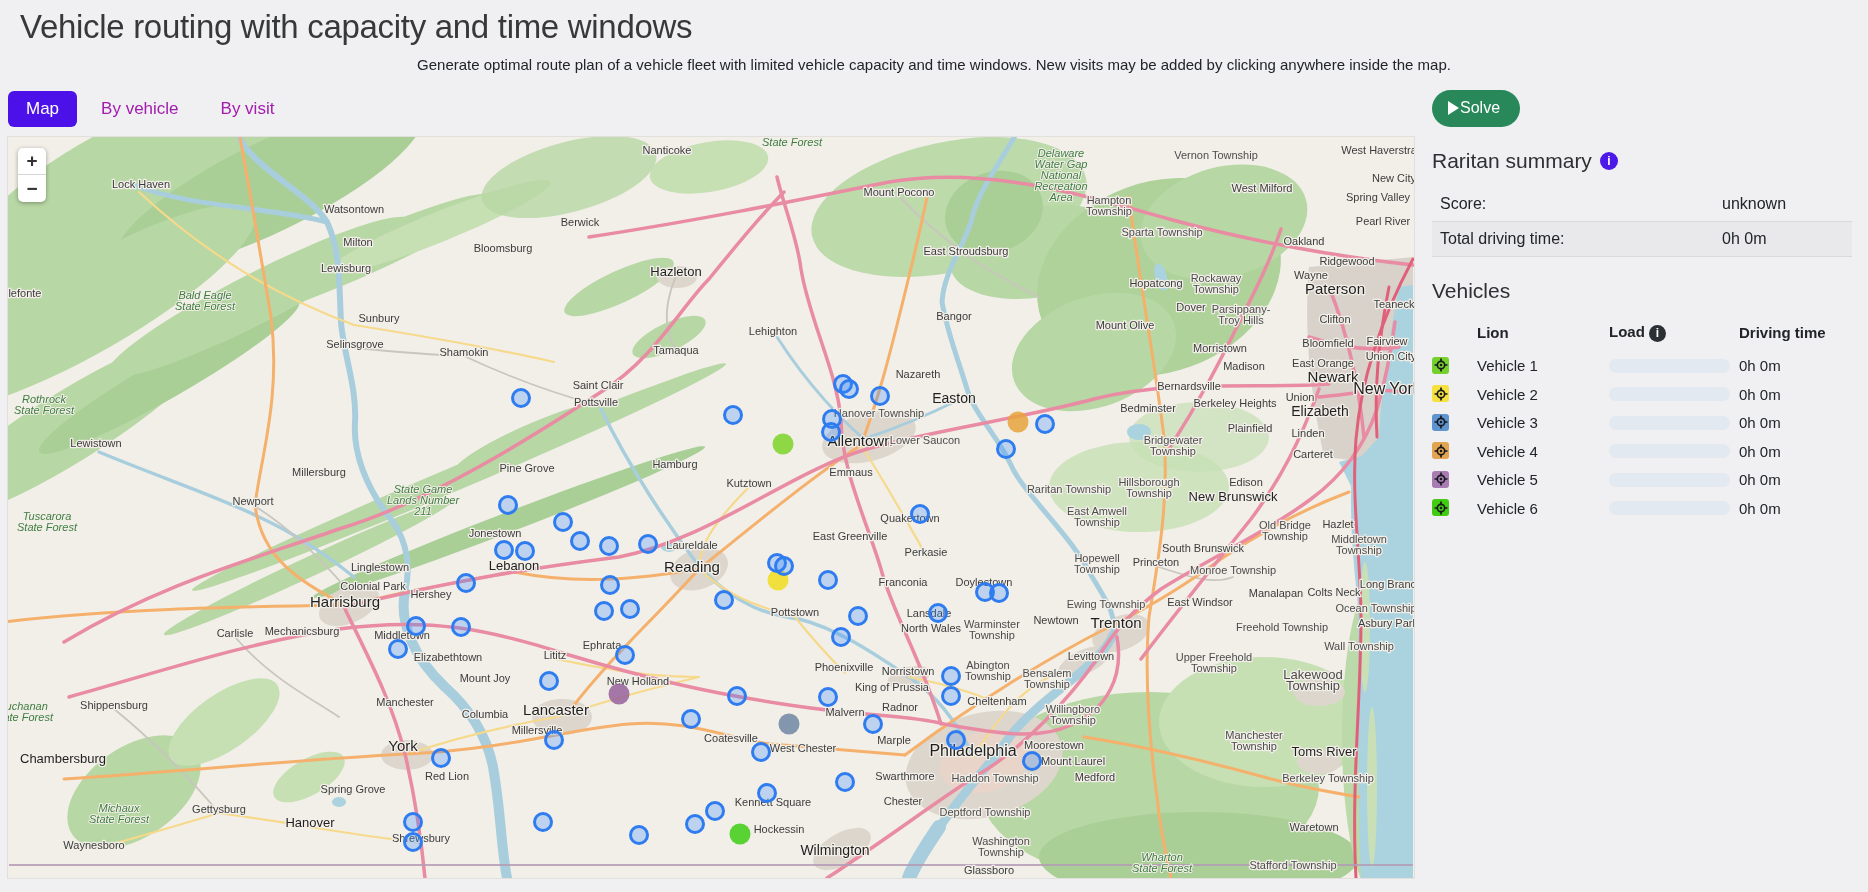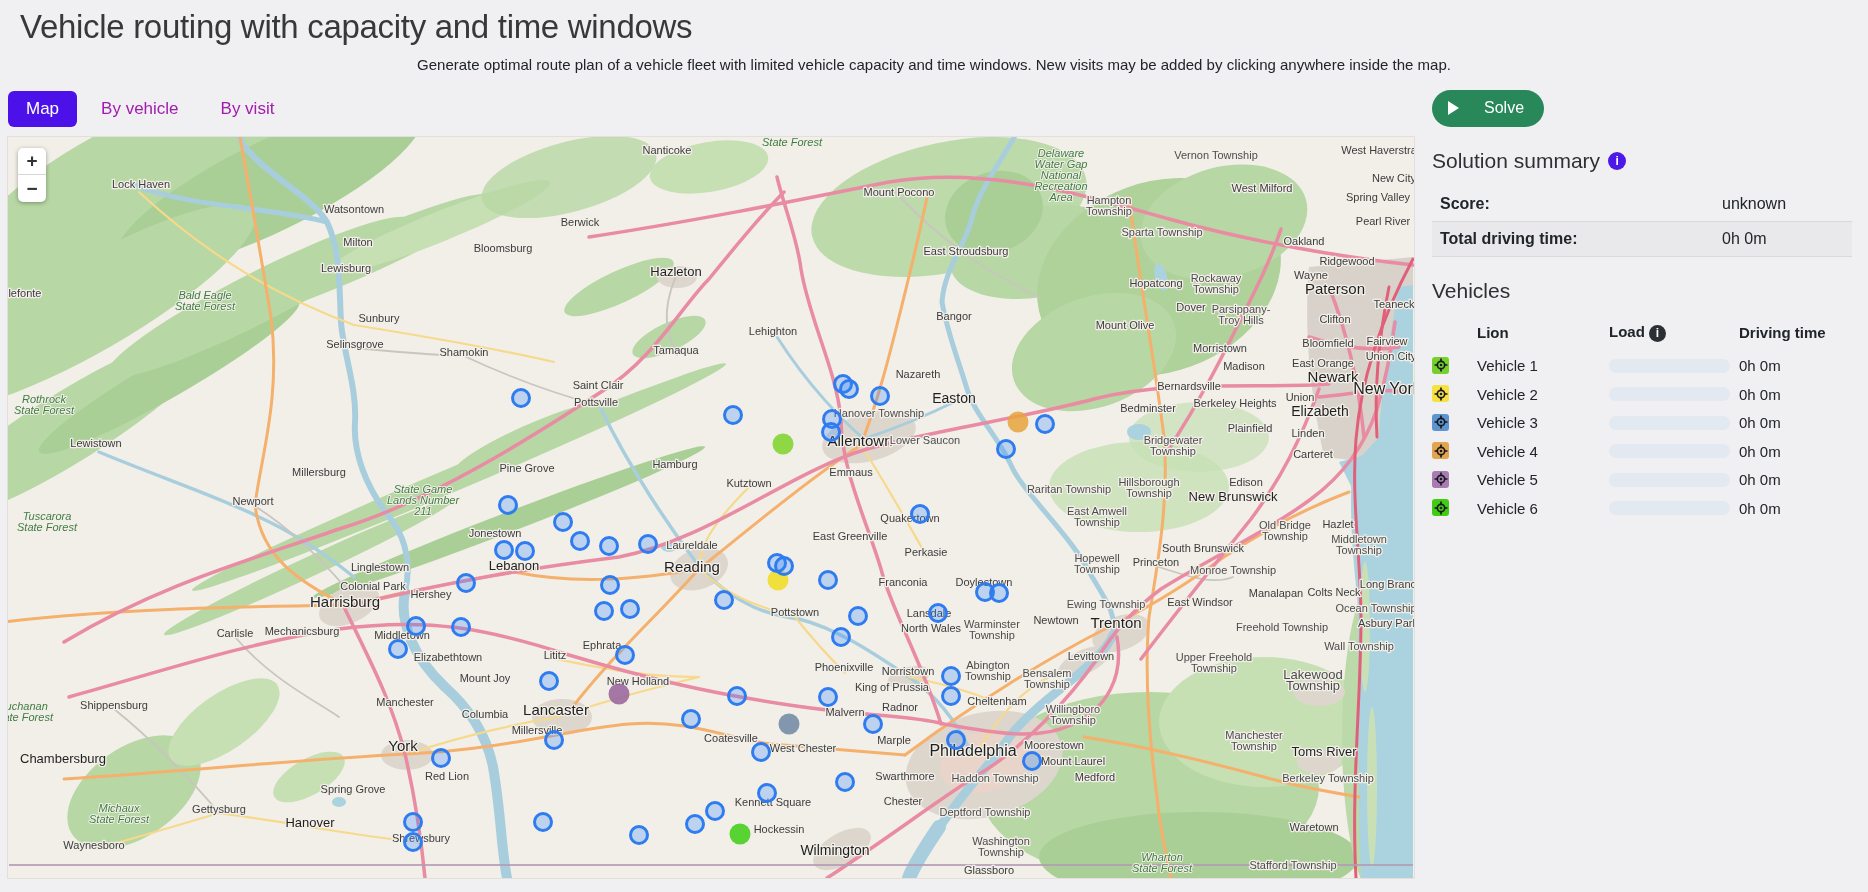--- a/index.html
+++ b/index.html
@@ -30,31 +30,31 @@
 
   
   text { font-family:"Liberation Sans", sans-serif; paint-order:stroke; stroke:#f2efe9; stroke-width:2.6px; stroke-linejoin:round; }
   .lbl-t { font-size:11px; fill:#3c3c3c; }
   .lbl-c { fill:#1f1f1f; }
   .lbl-w { font-size:11px; fill:#4c4c4c; }
   .lbl-f { font-size:11px; font-style:italic; fill:#3f7d41; stroke-width:2px; }
 
   
   .solve-row { height:38px; margin-bottom:22px; display:flex; align-items:center; }
-  .solve-btn { display:inline-flex; align-items:center; gap:25px; background:#28885a; color:#fff; border:none; border-radius:19px; height:37px; padding:0 20px 0 16px; font-size:16px; font-family:inherit; cursor:pointer; }
+  .solve-btn { display:inline-flex; align-items:center; gap:1px; background:#28885a; color:#fff; border:none; border-radius:19px; height:37px; padding:0 20px 0 16px; font-size:16px; font-family:inherit; cursor:pointer; }
   .play-icon { width:0; height:0; border-left:11px solid #fff; border-top:7px solid transparent; border-bottom:7px solid transparent; }
   h2.panel-h { font-size:21px; font-weight:500; color:#2f3033; margin:0 0 14px 0; display:flex; align-items:center; gap:8px; }
   .info-badge { display:inline-flex; width:18px; height:18px; border-radius:50%; background:#4c19e8; color:#fff; font-size:12px; font-weight:bold; align-items:center; justify-content:center; font-style:normal; }
   .info-badge.dark { background:#2b3035; width:17px; height:17px; }
   table.score { width:100%; border-collapse:collapse; margin-bottom:22px; font-size:16px; }
   table.score td { padding:8px 8px; }
   table.score td.val { padding-left:0; }
   table.score tr { border-bottom:1px solid #d9d9db; }
   table.score tr:nth-child(even) { background:#e9e9eb; }
-  table.score td:first-child { width:290px;font-weight:bold; }
+  table.score td:first-child { width:290px; }
   table.vehicles { width:100%; border-collapse:collapse; font-size:15px; }
   table.vehicles th { text-align:left; font-weight:bold; padding:6px 0 10px 0; color:#212529; }
   table.vehicles td { padding:5px 0; vertical-align:middle; }
   table.vehicles .c-icon { width:45px; }
   table.vehicles .c-name { width:132px; }
   table.vehicles .c-load { width:130px; }
   .vicon { display:inline-flex; width:17px; height:17px; border-radius:3px; align-items:center; justify-content:center; }
   .loadbar { width:121px; height:14px; border-radius:7px; background:#e3e9f0; }
 </style>
 </head>
@@ -461,21 +461,21 @@
 
     <div class="right-col">
       <div class="solve-row">
         <button class="solve-btn">
           <span class="play-icon"></span>
           <span>Solve</span>
         </button>
       </div>
 
       <h2 class="panel-h">
-        <span>Solution summary</span>
+        <span>Raritan summary</span>
         <span class="info-badge">i</span>
       </h2>
 
       <table class="score">
         <tbody>
 
         <tr>
               <td>Score:</td>
               <td class="val">unknown</td>
             </tr>

